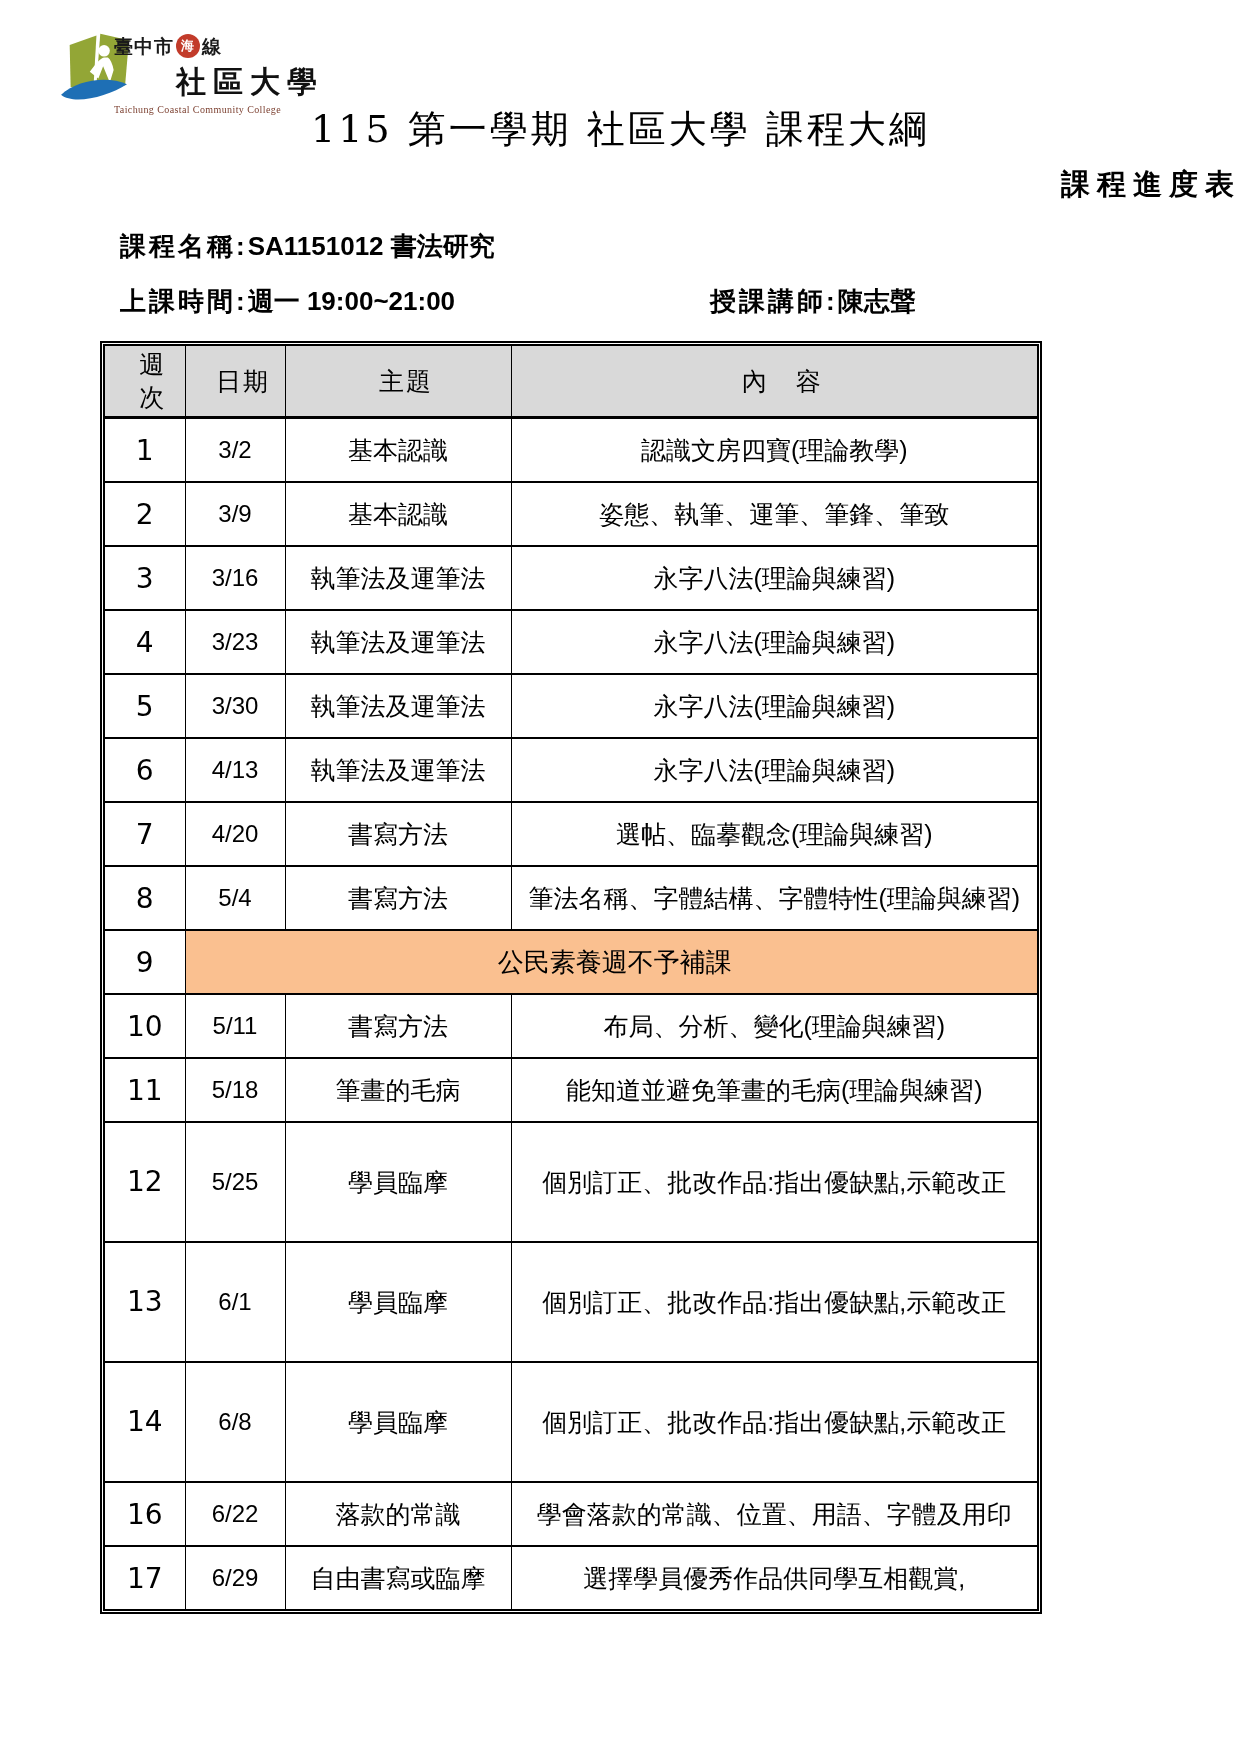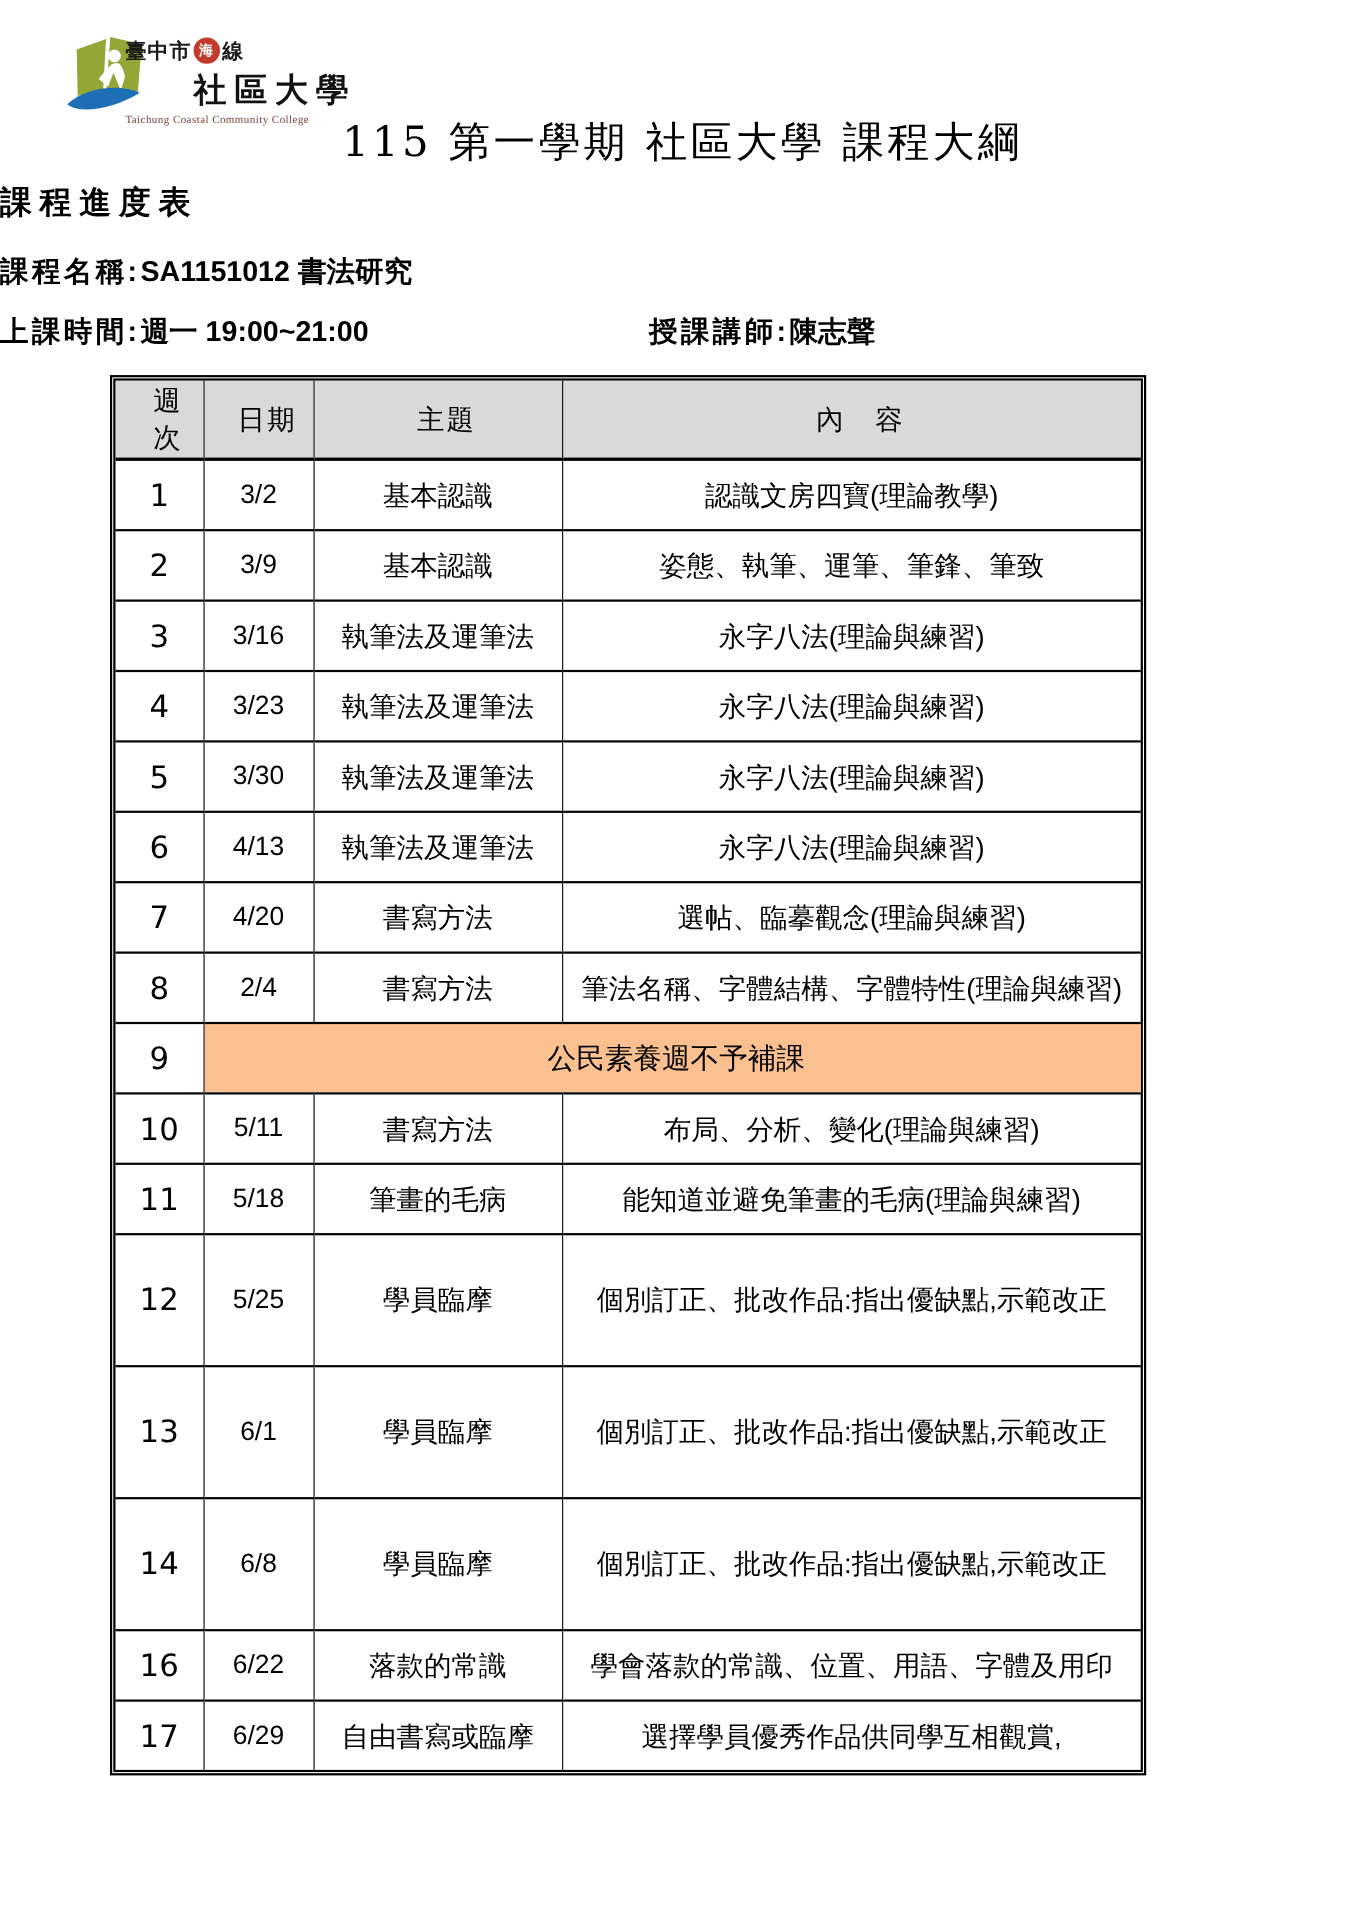--- a/index.html
+++ b/index.html
@@ -17,22 +17,22 @@
   .seal{display:inline-flex;align-items:center;justify-content:center;
     width:24px;height:24px;border-radius:50%;background:var(--logo_red,#c23b2a);
     color:#fff;font-size:13px;margin:0 2px;font-weight:bold;}
   .logo-name{font-size:30px;letter-spacing:7px;margin-top:2px;color:#111;
     font-family:"Liberation Serif","DejaVu Serif",serif;font-weight:bold;text-align:right;}
   .logo-eng{font-size:10px;color:#7b3f2f;margin-top:1px;letter-spacing:.4px;
     font-family:"Liberation Serif","DejaVu Serif",serif;}
   
   .title{margin:104px 0 0;text-align:center;font-size:38px;letter-spacing:3px;
     font-family:"DejaVu Serif","Liberation Serif",serif;}
-  .subtitle{margin:10px 0 0;text-align:left;font-size:29px;font-weight:bold;letter-spacing:7px;}
-  .meta{margin-right:110px;font-size:26px;font-weight:bold;}
+  .subtitle{margin:10px 0 0;text-align:right;font-size:29px;font-weight:bold;letter-spacing:7px;}
+  .meta{margin-left:120px;margin-right:110px;font-size:26px;font-weight:bold;}
   .meta-course{margin-top:24px;}
   .meta-row{margin-top:20px;position:relative;}
   .meta .lbl{letter-spacing:3px;}
   .meta-instructor{position:absolute;left:590px;top:0;white-space:nowrap;}
   
   .tbl-wrap{margin:22px 0 0 100px;width:932px;border:5px double #000;}
   table{border-collapse:collapse;width:100%;table-layout:fixed;}
   th,td{border-left:1px solid #000;border-top:2px solid #000;
     text-align:center;vertical-align:middle;padding:2px 6px;
     font-size:25px;overflow:hidden;}
@@ -138,21 +138,21 @@
           <td class="col-content">永字八法(理論與練習)</td>
         </tr>
         <tr>
           <td class="col-week">7</td>
           <td class="col-date">4/20</td>
           <td class="col-topic">書寫方法</td>
           <td class="col-content">選帖、臨摹觀念(理論與練習)</td>
         </tr>
         <tr>
           <td class="col-week">8</td>
-          <td class="col-date">2/4</td>
+          <td class="col-date">5/4</td>
           <td class="col-topic">書寫方法</td>
           <td class="col-content">筆法名稱、字體結構、字體特性(理論與練習)</td>
         </tr>
         <tr>
           <td class="col-week">9</td>
           <td colspan="3" class="special-cell" style="background: rgb(250, 192, 144);">公民素養週不予補課</td>
         </tr>
         <tr>
           <td class="col-week">10</td>
           <td class="col-date">5/11</td>

